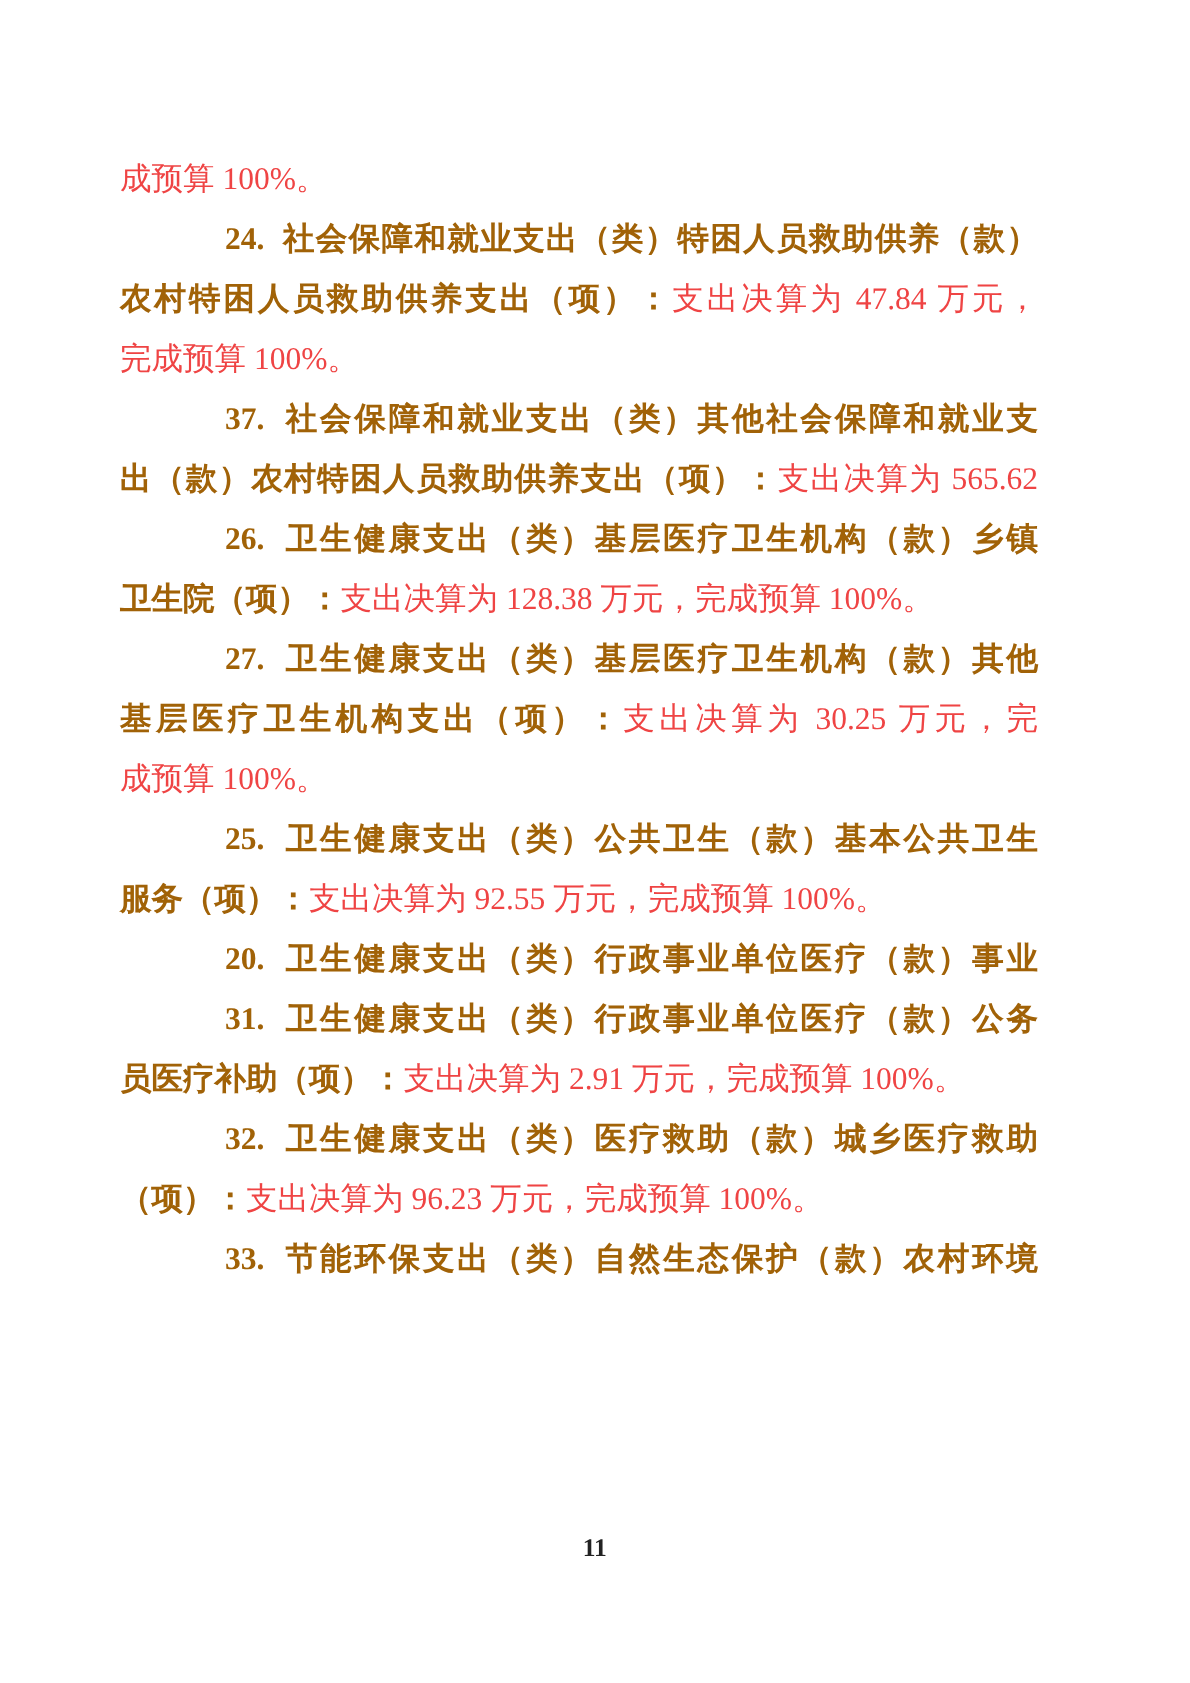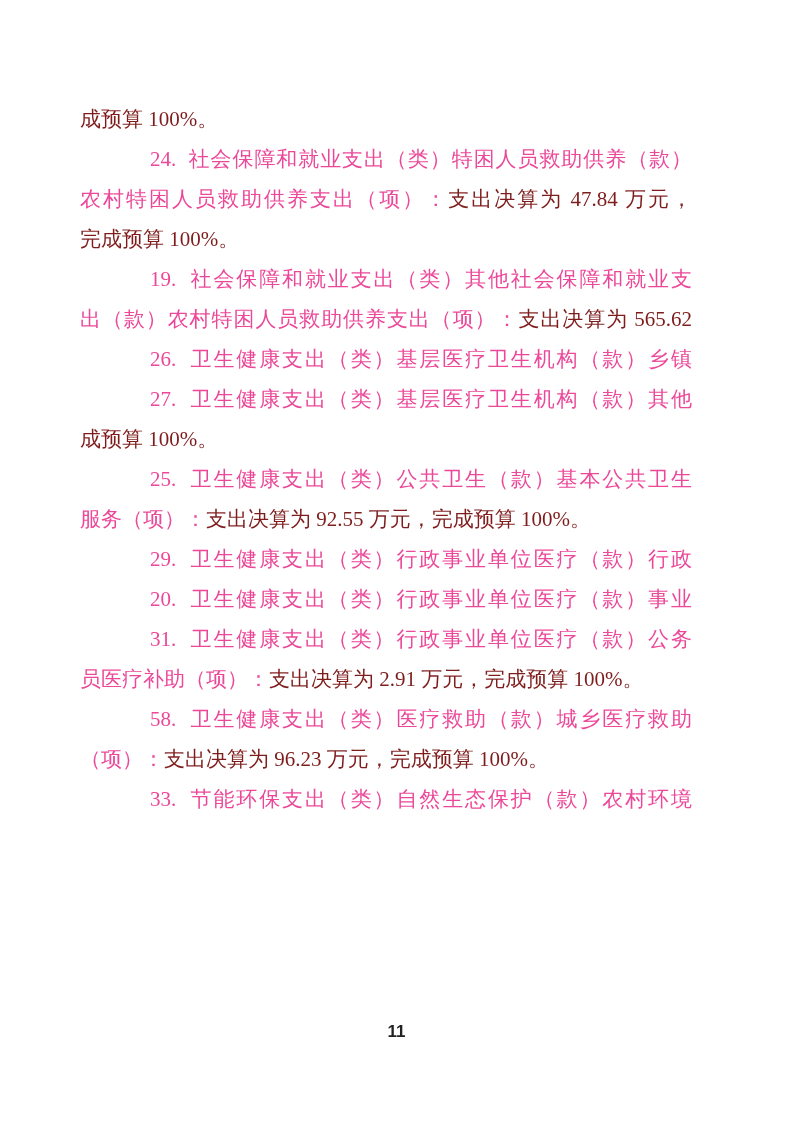--- a/index.html
+++ b/index.html
@@ -37,57 +37,58 @@
   }
   .line.indent {
     padding-left: 70px;
   }
   .line.justify {
     text-align: justify;
     -moz-text-align-last: justify;
     text-align-last: justify;
   }
   .seg-head {
-    font-weight: normal;
-    color: #ec4899;
+    font-weight: bold;
+    color: #a16207;
   }
   .seg-value {
     font-weight: normal;
-    color: #7f1d1d;
+    color: #ef4444;
   }
   .footer {
     position: absolute;
     left: 0;
     top: 1022px;
     width: 793px;
     text-align: center;
     font-size: 17px;
     font-weight: bold;
     color: #222222;
-    font-family: Liberation Sans, sans-serif;
+    font-family: Liberation Serif, serif;
   }
 </style>
 </head>
 <body>
 
 <div class="page">
   <div class="content">
       <div class="line"><span class="seg-value">成预算 100%。</span></div>
       <div class="line indent justify"><span class="seg-head">24.  社会保障和就业支出（类）特困人员救助供养（款）</span></div>
       <div class="line justify"><span class="seg-head">农村特困人员救助供养支出（项）：</span><span class="seg-value">支出决算为 47.84 万元，</span></div>
       <div class="line"><span class="seg-value">完成预算 100%。</span></div>
-      <div class="line indent justify"><span class="seg-head">19.  社会保障和就业支出（类）其他社会保障和就业支</span></div>
+      <div class="line indent justify"><span class="seg-head">37.  社会保障和就业支出（类）其他社会保障和就业支</span></div>
       <div class="line justify"><span class="seg-head">出（款）农村特困人员救助供养支出（项）：</span><span class="seg-value">支出决算为 565.62</span></div>
       <div class="line indent justify"><span class="seg-head">26.  卫生健康支出（类）基层医疗卫生机构（款）乡镇</span></div>
+      <div class="line"><span class="seg-head">卫生院（项）：</span><span class="seg-value">支出决算为 128.38 万元，完成预算 100%。</span></div>
       <div class="line indent justify"><span class="seg-head">27.  卫生健康支出（类）基层医疗卫生机构（款）其他</span></div>
+      <div class="line justify"><span class="seg-head">基层医疗卫生机构支出（项）：</span><span class="seg-value">支出决算为 30.25 万元，完</span></div>
       <div class="line"><span class="seg-value">成预算 100%。</span></div>
       <div class="line indent justify"><span class="seg-head">25.  卫生健康支出（类）公共卫生（款）基本公共卫生</span></div>
       <div class="line"><span class="seg-head">服务（项）：</span><span class="seg-value">支出决算为 92.55 万元，完成预算 100%。</span></div>
-      <div class="line indent justify"><span class="seg-head">29.  卫生健康支出（类）行政事业单位医疗（款）行政</span></div>
       <div class="line indent justify"><span class="seg-head">20.  卫生健康支出（类）行政事业单位医疗（款）事业</span></div>
       <div class="line indent justify"><span class="seg-head">31.  卫生健康支出（类）行政事业单位医疗（款）公务</span></div>
       <div class="line"><span class="seg-head">员医疗补助（项）：</span><span class="seg-value">支出决算为 2.91 万元，完成预算 100%。</span></div>
-      <div class="line indent justify"><span class="seg-head">58.  卫生健康支出（类）医疗救助（款）城乡医疗救助</span></div>
+      <div class="line indent justify"><span class="seg-head">32.  卫生健康支出（类）医疗救助（款）城乡医疗救助</span></div>
       <div class="line"><span class="seg-head">（项）：</span><span class="seg-value">支出决算为 96.23 万元，完成预算 100%。</span></div>
       <div class="line indent justify"><span class="seg-head">33.  节能环保支出（类）自然生态保护（款）农村环境</span></div>
     </div>
   <div class="footer">11</div>
 </div>
 
 </body></html>

